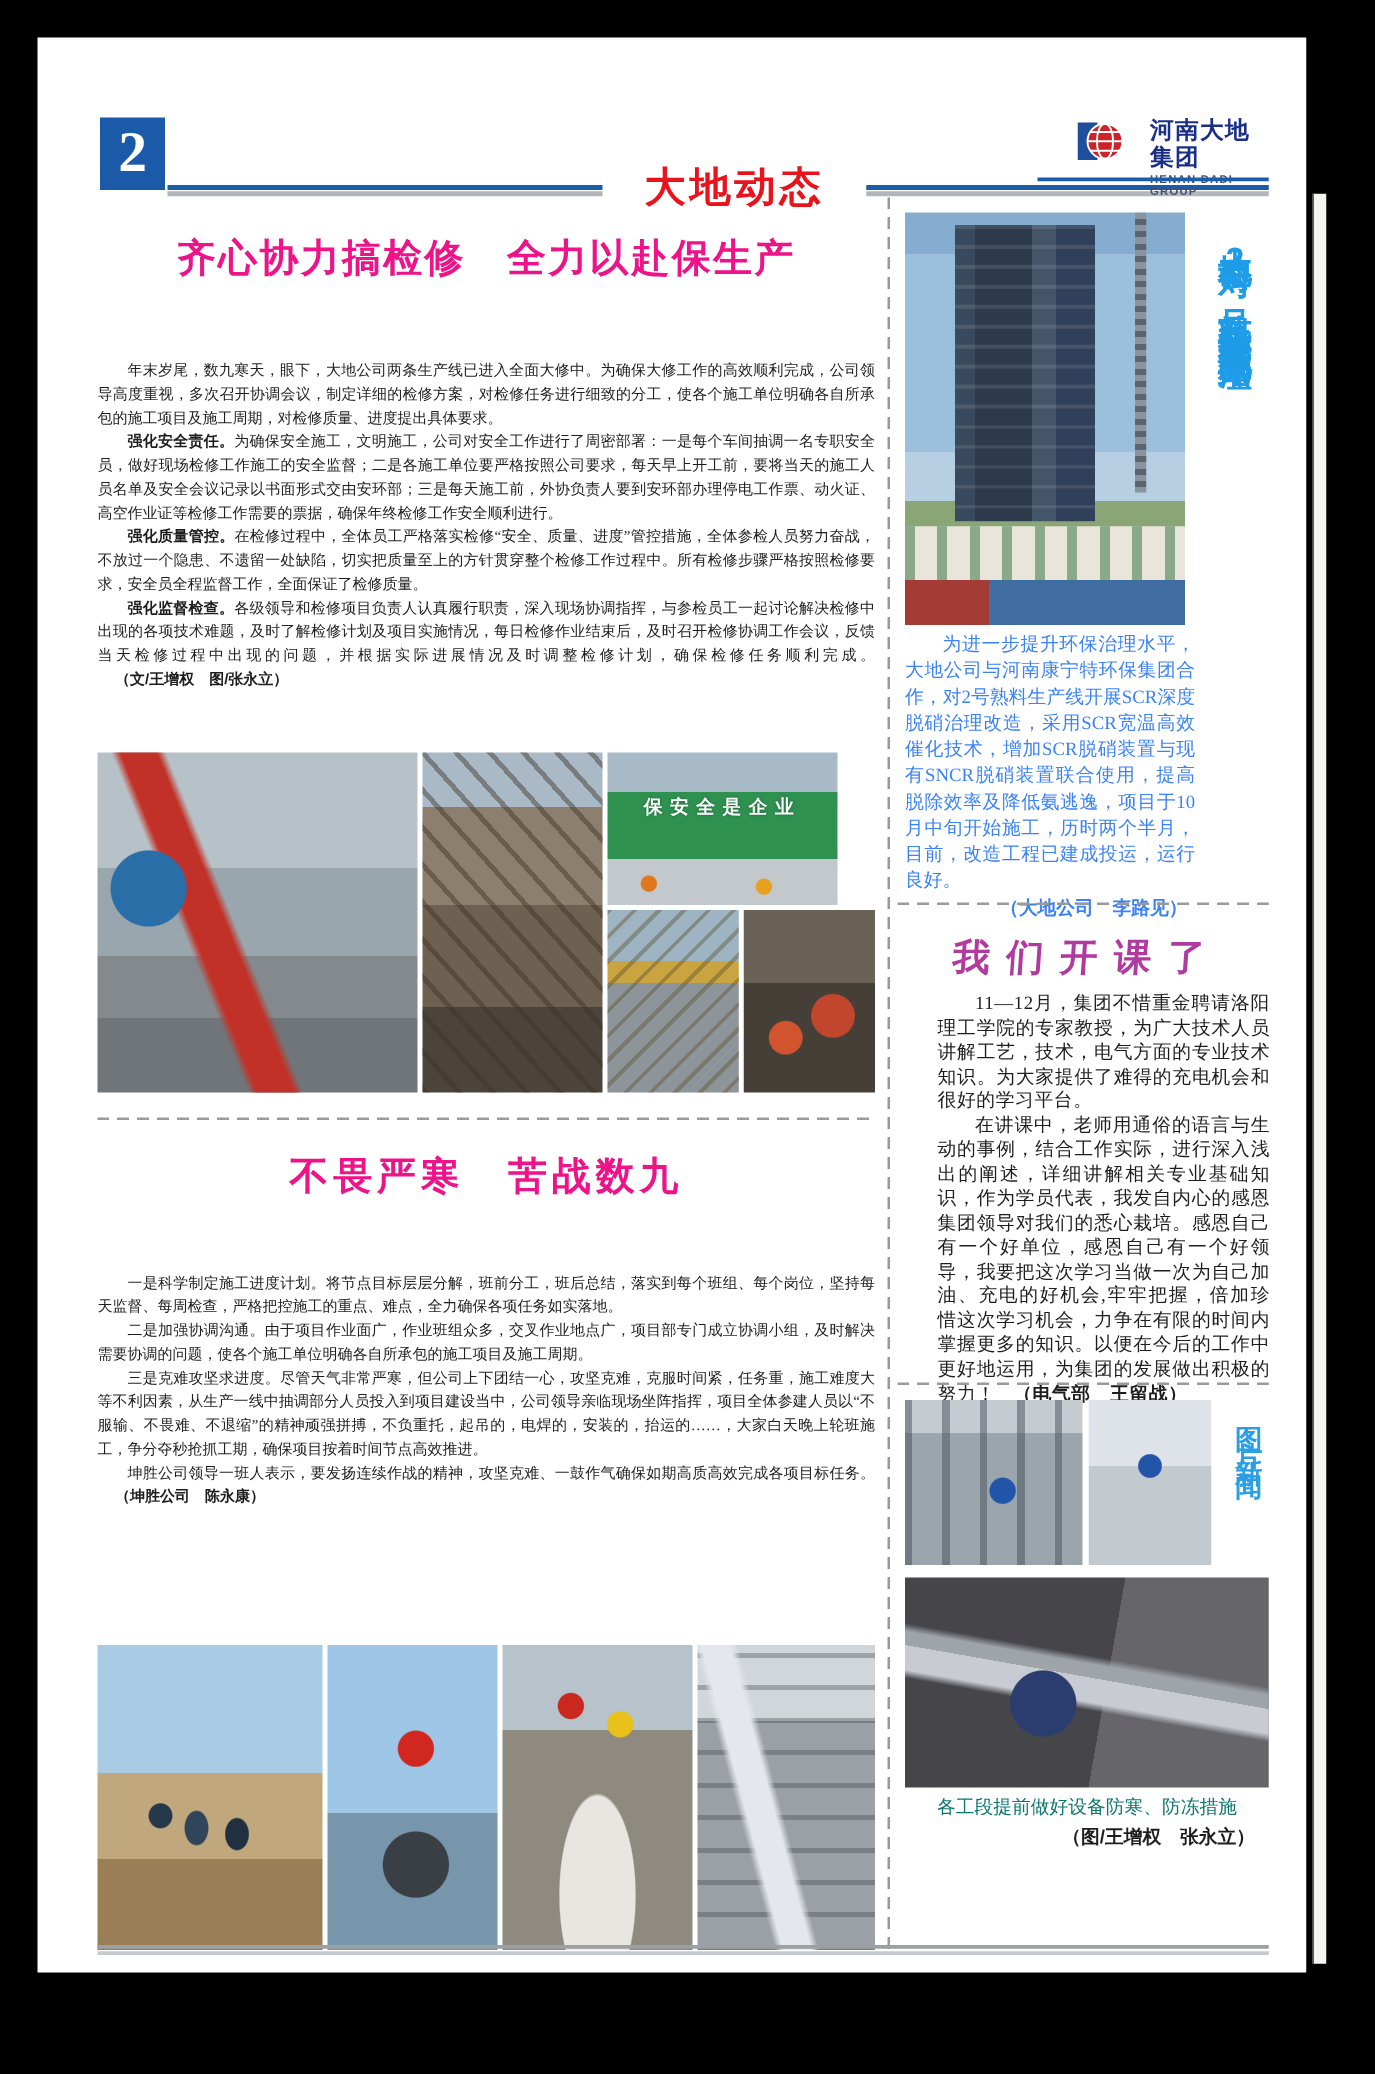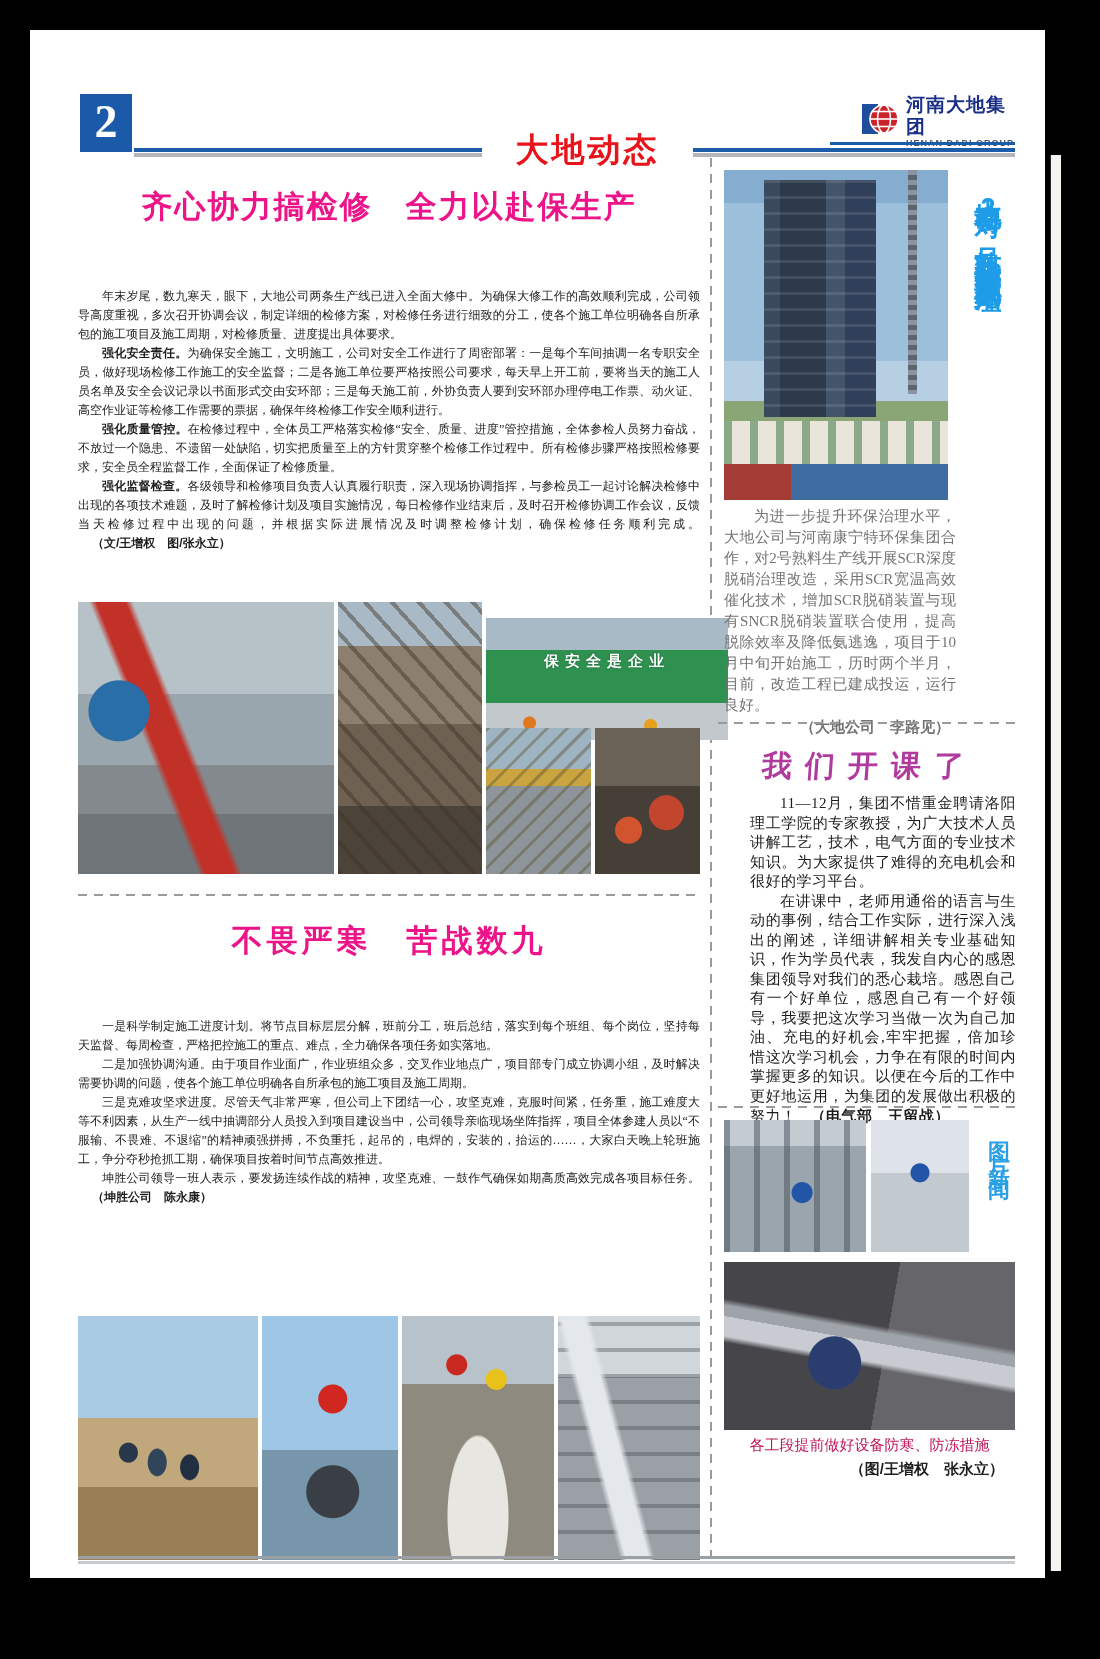--- a/index.html
+++ b/index.html
@@ -24,21 +24,21 @@
   }
   .rule{ position:absolute; height:4px; }
   .rule.blue{ background:#1b5ca9; }
   .rule.gray{ background:#b2b6ba; }
   .section-title{
     position:absolute; left:455px; top:98px; width:205px; text-align:center;
     font-family:"Liberation Sans","DejaVu Sans",sans-serif; font-weight:bold;
     font-size:33px; color:#e8131b; letter-spacing:3px;
   }
   .logo{ position:absolute; left:800px; top:64px; width:185px; }
-  .logo-row{ display:flex; align-items:center; gap:6px;padding-left:32px; }
+  .logo-row{ display:flex; align-items:flex-start; gap:20px;padding-left:32px; }
   .logo-text .cn{
     font-family:"Liberation Sans","DejaVu Sans",sans-serif; font-weight:bold;
     font-size:19px; color:#1a2f86; letter-spacing:1px; line-height:22px;
   }
   .logo-text .en{
     font-family:"Liberation Sans","DejaVu Sans",sans-serif; font-weight:bold;
     font-size:9px; color:#45506e; letter-spacing:1px;
   }
   .logo-underline{ position:absolute; left:800px; top:112px; width:185px; height:3px; background:#1b5ca9; }
   
@@ -73,21 +73,21 @@
   .collage1{ position:absolute; left:48px; top:572px; width:622px; height:272px; }
   .c1a{ left:0; top:0; width:256px; height:272px;
     background:
       radial-gradient(circle at 16% 40%, #2a6ea8 0 30px, rgba(0,0,0,0) 31px),
       linear-gradient(68deg, rgba(0,0,0,0) 33%, #c23127 35% 43%, rgba(0,0,0,0) 45%),
       linear-gradient(180deg,#b7c2c8 0 34%,#9aa6ad 34% 60%,#83898d 60% 78%,#70757a 78% 100%); }
   .c1b{ left:260px; top:0; width:144px; height:272px;
     background:
       repeating-linear-gradient(48deg, rgba(62,50,38,.45) 0 4px, transparent 4px 20px),
       linear-gradient(180deg,#a9bac6 0 16%,#8d7f6e 16% 45%,#6e6152 45% 75%,#4c443a 75% 100%); }
-  .c1c{ left:408px; top:16px; width:242px; height:122px;
+  .c1c{ left:408px; top:0; width:184px; height:122px;
     background:
       radial-gradient(circle at 18% 86%, #e07820 0 6px, transparent 7px),
       radial-gradient(circle at 68% 88%, #e8a020 0 6px, transparent 7px),
       linear-gradient(180deg,#a7bac6 0 26%,#2f9150 26% 70%,#c2c8cc 70% 100%); }
   .c1c .banner-text{
     position:absolute; left:0; top:34px; width:100%; text-align:center;
     color:#fff; font-family:"Liberation Sans",sans-serif; font-weight:bold;
     font-size:15px; letter-spacing:6px; text-shadow:0 0 2px rgba(0,60,20,.6);
   }
   .c1d{ left:408px; top:126px; width:105px; height:146px;
@@ -137,21 +137,21 @@
       #e9e5da; }
   .tower-sign{ position:absolute; left:0; bottom:0; width:100%; height:11%;
     background:linear-gradient(90deg,#b03030 0 30%,#3a6ab0 30% 100%); opacity:.85; }
   .scr-vtitle{
     position:absolute; left:932px; top:148px; height:545px; width:52px;
     writing-mode:vertical-rl; text-orientation:upright;
     font-family:"Liberation Sans","DejaVu Sans",sans-serif; font-weight:bold;
     font-size:27px; letter-spacing:3px; color:#1f9ce8; line-height:52px; text-align:justify;
   }
   .scr-body{
-    position:absolute; left:694px; top:476px; width:232px; color:#737373;
+    position:absolute; left:694px; top:476px; width:232px; color:#3b82f6;
     font-size:15px; line-height:21px; text-align:justify;
   }
   .scr-body p{ text-indent:2em; }
   .scr-byline{ text-align:right; font-family:"Liberation Sans",sans-serif; font-weight:bold; font-size:15px; padding-right:6px; }
   .class-title{
     position:absolute; left:694px; top:716px; width:291px; text-align:center;
     font-family:"DejaVu Serif","Liberation Serif",serif; font-weight:bold;
     font-size:30px; color:#b13a9e; letter-spacing:13px; transform:skewX(-4deg);
   }
   .class-body{
@@ -175,21 +175,21 @@
     font-family:"Liberation Sans","DejaVu Sans",sans-serif; font-weight:bold;
     font-size:22px; color:#2a9fe5; letter-spacing:12px;
   }
   .pn-wide{ left:694px; top:1232px; width:291px; height:168px;
     background:
       radial-gradient(circle at 38% 60%, #2a3d6e 0 26px, transparent 27px),
       linear-gradient(10deg, transparent 40%, #c8ccd2 43% 52%, #9fa4ab 52% 57%, transparent 60%),
       linear-gradient(100deg,#46464a 0 55%,#66666a 55% 100%); }
   .pn-caption{
     position:absolute; left:694px; top:1406px; width:291px; text-align:center;
-    font-size:15px; color:#be185d;
+    font-size:15px; color:#0f766e;
   }
   .pn-credit{
     position:absolute; left:694px; top:1430px; width:280px; text-align:right;
     font-size:15px; color:#1d1d1d; font-family:"Liberation Sans",sans-serif; font-weight:bold;
   }
   .footer-rule-1{ position:absolute; left:48px; top:1526px; width:937px; height:3px; background:#9aa0a4; }
   .footer-rule-2{ position:absolute; left:48px; top:1531px; width:937px; height:3px; background:#c6cacd; }
 </style>
 </head>
 <body>

